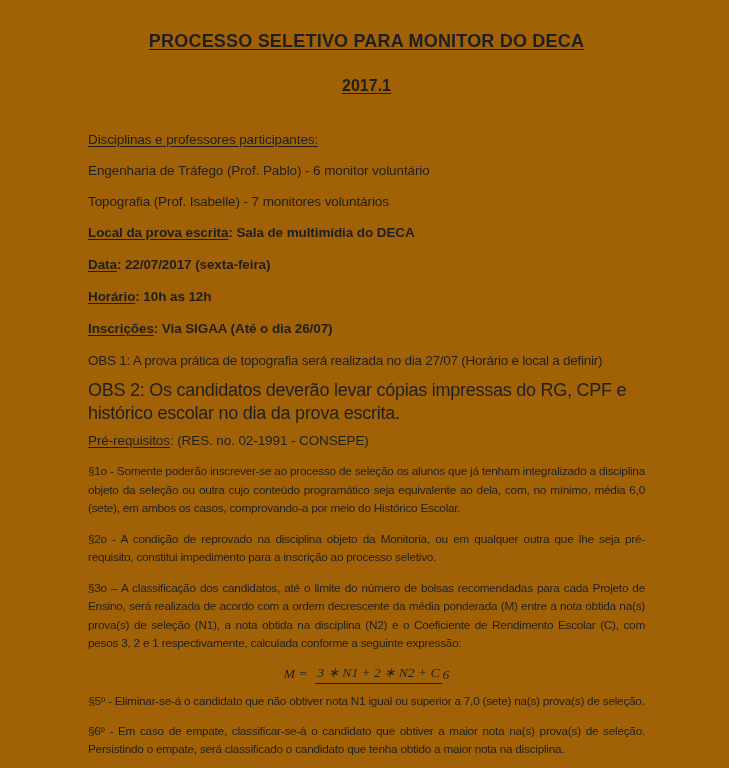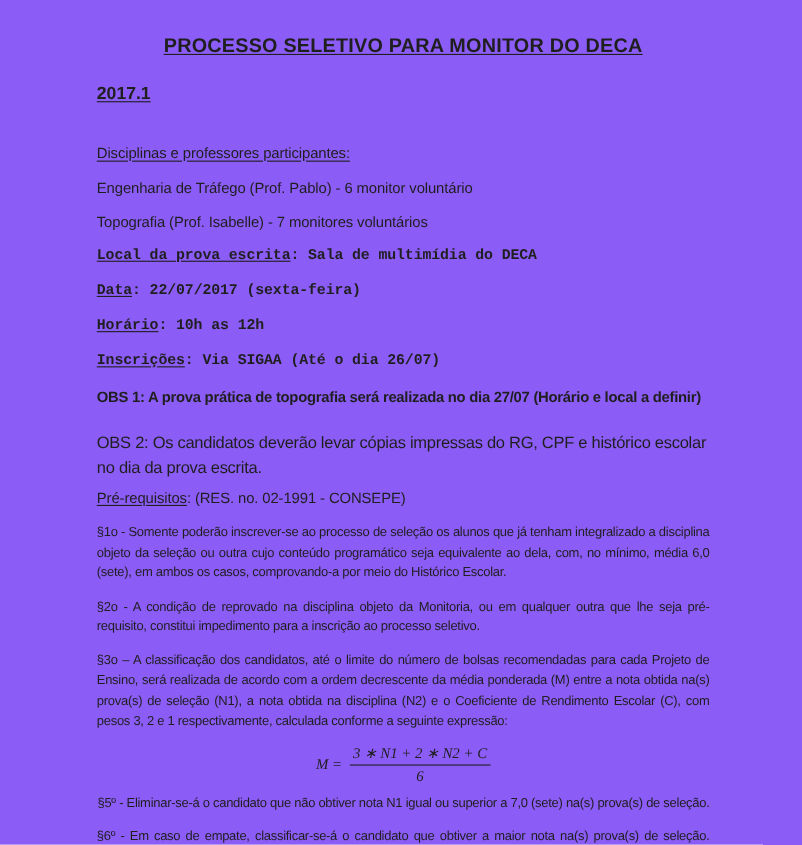--- a/index.html
+++ b/index.html
@@ -1,33 +1,33 @@
 <!DOCTYPE html>
 <html><head>
 <meta charset="utf-8">
 <style>
   html,body{margin:0;padding:0;background:#ffffff;}
   body{width:729px;height:768px;font-family:"Liberation Sans",sans-serif;color:#1f1f1f;}
-  .page{box-sizing:border-box;width:729px;height:768px;padding:30px 84px 0 88px;overflow:hidden;background:#8b5cf6;}
+  .page{box-sizing:border-box;width:729px;height:768px;padding:30px 84px 0 88px;overflow:hidden;background:#a16207;}
   .u{text-decoration:underline;text-underline-offset:2px;}
   .doc-title{margin:0 0 24px;font-size:18px;line-height:22px;text-align:center;font-weight:700;letter-spacing:.2px;}
-  .doc-term{margin:0 0 34px;font-size:16px;line-height:20px;text-align:left;font-weight:700;}
+  .doc-term{margin:0 0 34px;font-size:16px;line-height:20px;text-align:center;font-weight:700;}
   p.line{margin:0 0 11px;font-size:13.5px;line-height:20px;letter-spacing:-.1px;}
-  p.detail{font-weight:700;margin-bottom:12px;font-family:Liberation Mono, monospace;}
+  p.detail{font-weight:700;margin-bottom:12px;}
   p.first-detail{margin-top:6px;}
-  p.obs{margin-bottom:20px;letter-spacing:-.25px;font-weight:bold;}
-  p.obs2{margin:0 0 6px;font-size:15px;line-height:23px;letter-spacing:-.25px;}
+  p.obs{margin-bottom:8px;letter-spacing:-.25px;}
+  p.obs2{margin:0 0 6px;font-size:18px;line-height:23px;letter-spacing:-.25px;}
   p.prereq{margin-bottom:11px;}
   .nowrap{white-space:nowrap;}
   p.clause{margin:0 0 12px;font-size:11.8px;line-height:18.5px;letter-spacing:-.25px;text-align:justify;text-justify:inter-word;}
-  p.clause.nowrap{text-align:right;}
+  p.clause.nowrap{text-align:center;}
   p.clause.last{margin-bottom:0;line-height:18px;}
   .formula{display:flex;justify-content:center;align-items:center;margin:2px 0 8px;font-family:"Liberation Serif",serif;font-style:italic;font-size:13.5px;}
   .formula .lhs{margin-right:7px;}
-  .formula .frac{display:inline-flex;flex-direction:column;text-align:center;}
+  .formula .frac{display:inline-flex;flex-direction:row;text-align:center;}
   .formula .num{padding:0 3px 2px;border-bottom:1px solid #1f1f1f;line-height:16px;}
   .formula .den{padding-top:2px;line-height:15px;}
 </style>
 </head>
 <body>
 
 <div class="page">
 
   <h1 class="doc-title"><span class="u">PROCESSO SELETIVO PARA MONITOR DO DECA</span></h1>
 

